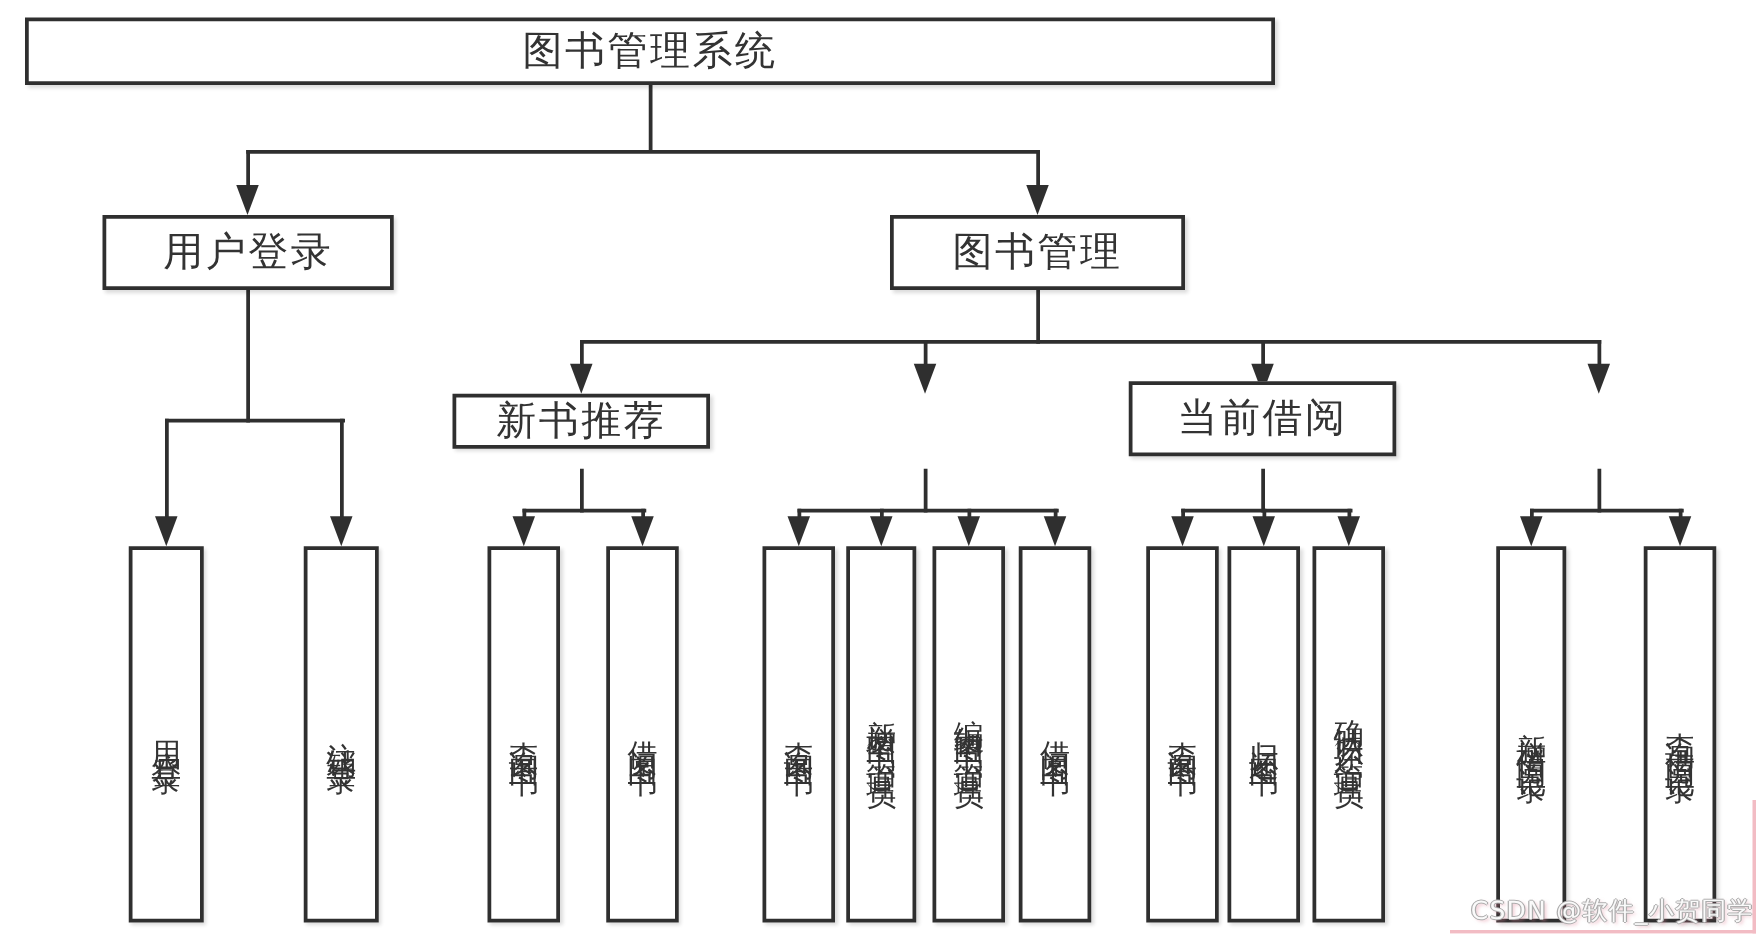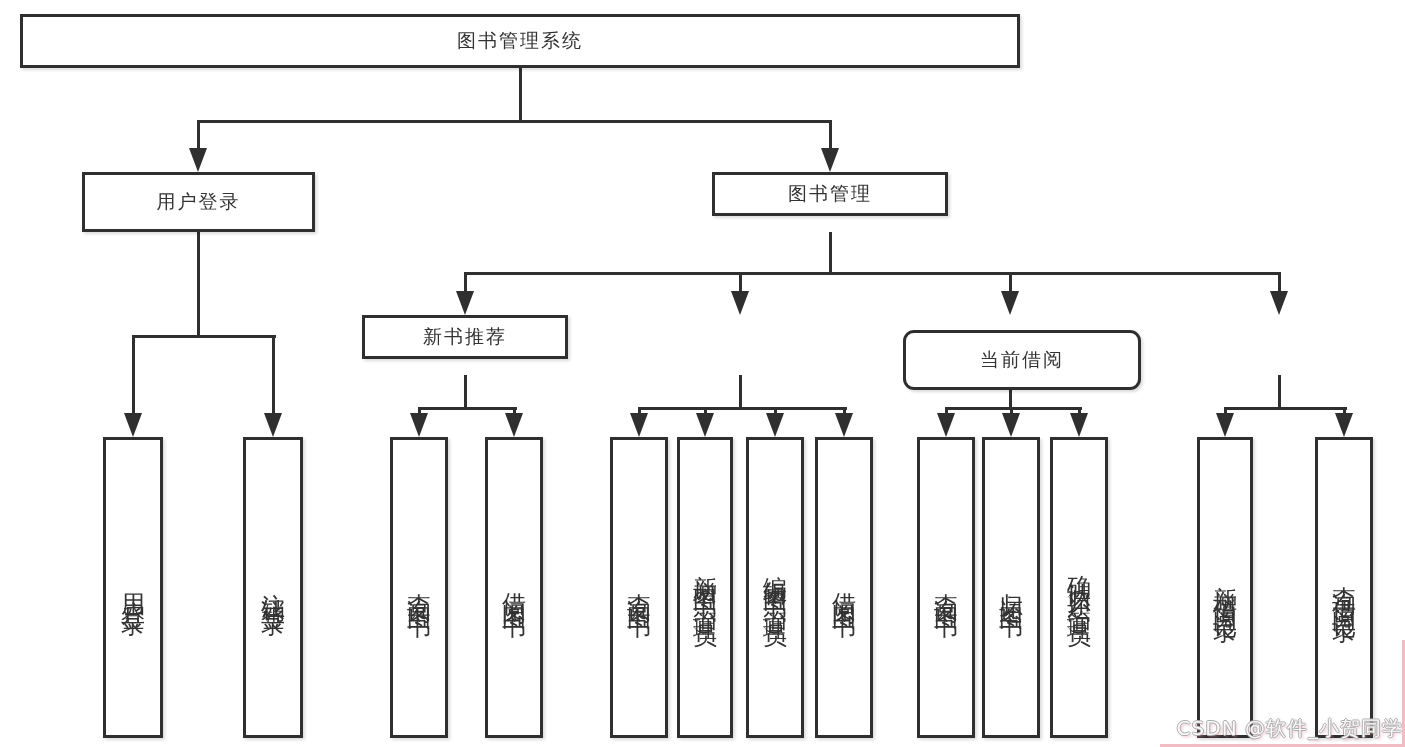--- a/index.html
+++ b/index.html
@@ -7,21 +7,21 @@
     position:relative;width:1405px;height:747px;background:#fff;overflow:hidden;
     font-family:"DejaVu Sans","Liberation Sans",sans-serif;
   }
   .box{
     position:absolute;background:#fff;border:3px solid #2f2f2f;box-sizing:border-box;
     display:flex;align-items:center;justify-content:center;
     box-shadow:2px 2px 3px rgba(0,0,0,.14);
   }
   .box .label{color:#333;}
   .root .label{font-size:23px;letter-spacing:2px;}
-  .hbox .label{font-size:19px;letter-spacing:2px;}
+  .hbox .label{font-size:32px;letter-spacing:2px;}
   .vbox .label{
     writing-mode:vertical-rl;text-orientation:mixed;
     font-size:24px;letter-spacing:7px;line-height:1;
   }
   .line{position:absolute;}
   .arrowhead{
     position:absolute;width:0;height:0;
     border-left:9px solid transparent;border-right:9px solid transparent;
     border-top:24px solid #2f2f2f;
   }
@@ -93,28 +93,28 @@
       <div class="arrowhead" style="left: 1335px; top: 413px; border-top-color: rgb(47, 47, 47);"></div>
     </div>
 
   <div class="box root hbox" style="left: 20px; top: 14px; width: 1000px; height: 54px; border-color: rgb(47, 47, 47); background: rgb(255, 255, 255);">
     <span class="label" style="color: rgb(51, 51, 51);">图书管理系统</span>
   </div>
 
   <div class="box hbox" style="left: 82px; top: 172px; width: 233px; height: 60px; border-color: rgb(47, 47, 47); background: rgb(255, 255, 255);">
     <span class="label" style="color: rgb(51, 51, 51);">用户登录</span>
   </div>
-  <div class="box hbox" style="left: 712px; top: 172px; width: 236px; height: 44px; border-color: rgb(47, 47, 47); background: rgb(255, 255, 255);">
+  <div class="box hbox" style="left: 712px; top: 172px; width: 236px; height: 60px; border-color: rgb(47, 47, 47); background: rgb(255, 255, 255);">
     <span class="label" style="color: rgb(51, 51, 51);">图书管理</span>
   </div>
 
   <div class="box hbox" style="left: 362px; top: 315px; width: 206px; height: 44px; border-color: rgb(47, 47, 47); background: rgb(255, 255, 255);">
     <span class="label" style="color: rgb(51, 51, 51);">新书推荐</span>
   </div>
-  <div class="box hbox" style="left: 903px; top: 330px; width: 238px; height: 60px; border-color: rgb(47, 47, 47); background: rgb(255, 255, 255); border-radius: 11px;">
+  <div class="box hbox" style="left: 903px; top: 305px; width: 214px; height: 60px; border-color: rgb(47, 47, 47); background: rgb(255, 255, 255);">
     <span class="label" style="color: rgb(51, 51, 51);">当前借阅</span>
   </div>
 
   <div class="box vbox" style="left: 103px; top: 437px; width: 60px; height: 301px; border-color: rgb(47, 47, 47); background: rgb(255, 255, 255);">
     <span class="label" style="color: rgb(51, 51, 51);">用户登录</span>
   </div>
   <div class="box vbox" style="left: 243px; top: 437px; width: 60px; height: 301px; border-color: rgb(47, 47, 47); background: rgb(255, 255, 255);">
     <span class="label" style="color: rgb(51, 51, 51);">注销登录</span>
   </div>
 

